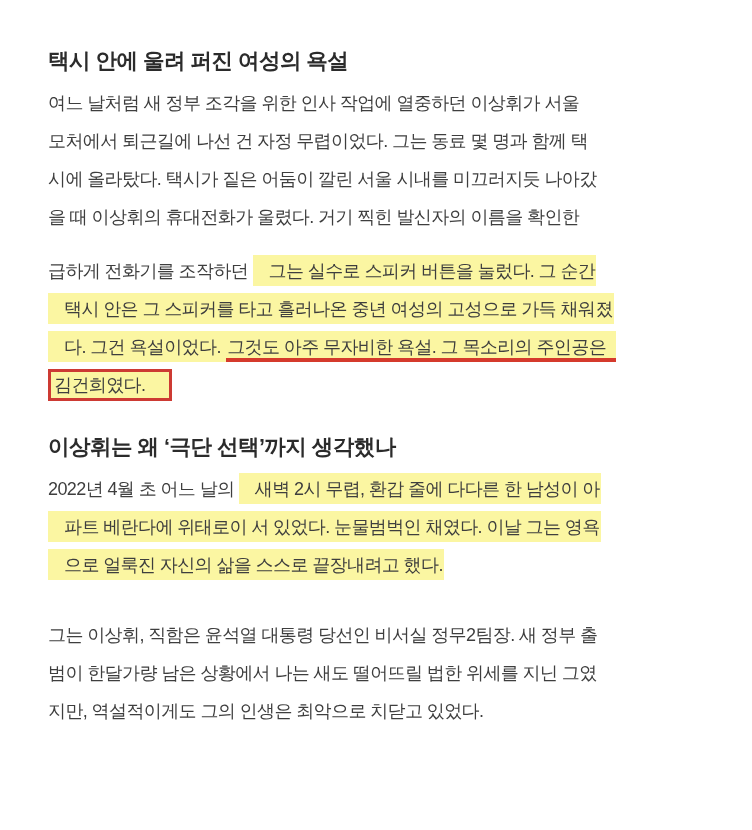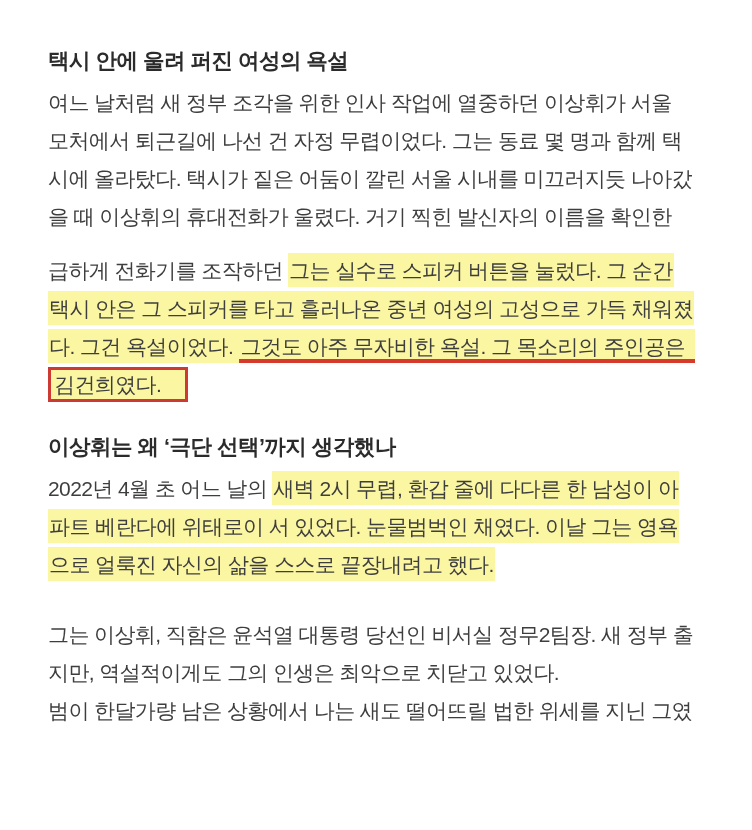--- a/index.html
+++ b/index.html
@@ -21,33 +21,33 @@
   }
   .section-heading{
     font-size:21.5px;font-weight:700;color:var(--heading);
     line-height:30px;height:30px;white-space:nowrap;
     letter-spacing:-0.5px;
     margin:0 0 8px 0;
   }
   .paragraph{margin:0;}
   .text-line{
     height:38px;line-height:38px;white-space:nowrap;
-    font-size:21px;color:var(--text);letter-spacing:-0.6px;
+    font-size:18px;color:var(--text);letter-spacing:-0.6px;
   }
   
   .sec-para-1{margin-top:0;}
   .sec-para-2{margin-top:16px;}
   .sec-heading-2{margin-top:28px;}
   .sec-para-3{margin-top:0;}
   .sec-para-4{margin-top:32px;}
 
   .sg-plain{color:var(--text);}
   .sg-hl{
     background:var(--hl);
-    padding:6px 1px 5px 1px;
+    padding:6px 1px 5px 16px;
   }
   .sg-hlu{
     background:var(--hl);
     padding:6px 10px 1px 1px;
     border-bottom:4px solid var(--red);
   }
   .sg-box{
     background:var(--hl);
     border:3px solid var(--boxred);
     padding:3px 24px 3px 3px;
@@ -71,16 +71,16 @@
       <div class="text-line"><span class="sg-box">김건희였다.</span></div>
     </div>
     <h2 class="section-heading sec-heading-2">이상휘는 왜 ‘극단 선택’까지 생각했나</h2>
     <div class="paragraph sec-para-3">
       <div class="text-line"><span class="sg-plain">2022년 4월 초 어느 날의 </span><span class="sg-hl">새벽 2시 무렵, 환갑 줄에 다다른 한 남성이 아</span></div>
       <div class="text-line"><span class="sg-hl">파트 베란다에 위태로이 서 있었다. 눈물범벅인 채였다. 이날 그는 영욕</span></div>
       <div class="text-line"><span class="sg-hl">으로 얼룩진 자신의 삶을 스스로 끝장내려고 했다.</span></div>
     </div>
     <div class="paragraph sec-para-4">
       <div class="text-line"><span class="sg-plain">그는 이상휘, 직함은 윤석열 대통령 당선인 비서실 정무2팀장. 새 정부 출</span></div>
+      <div class="text-line"><span class="sg-plain">범이 한달가량 남은 상황에서 나는 새도 떨어뜨릴 법한 위세를 지닌 그였</span></div>
       <div class="text-line"><span class="sg-plain">지만, 역설적이게도 그의 인생은 최악으로 치닫고 있었다.</span></div>
-      <div class="text-line"><span class="sg-plain">범이 한달가량 남은 상황에서 나는 새도 떨어뜨릴 법한 위세를 지닌 그였</span></div>
     </div>
   </main>
 
 </body></html>

